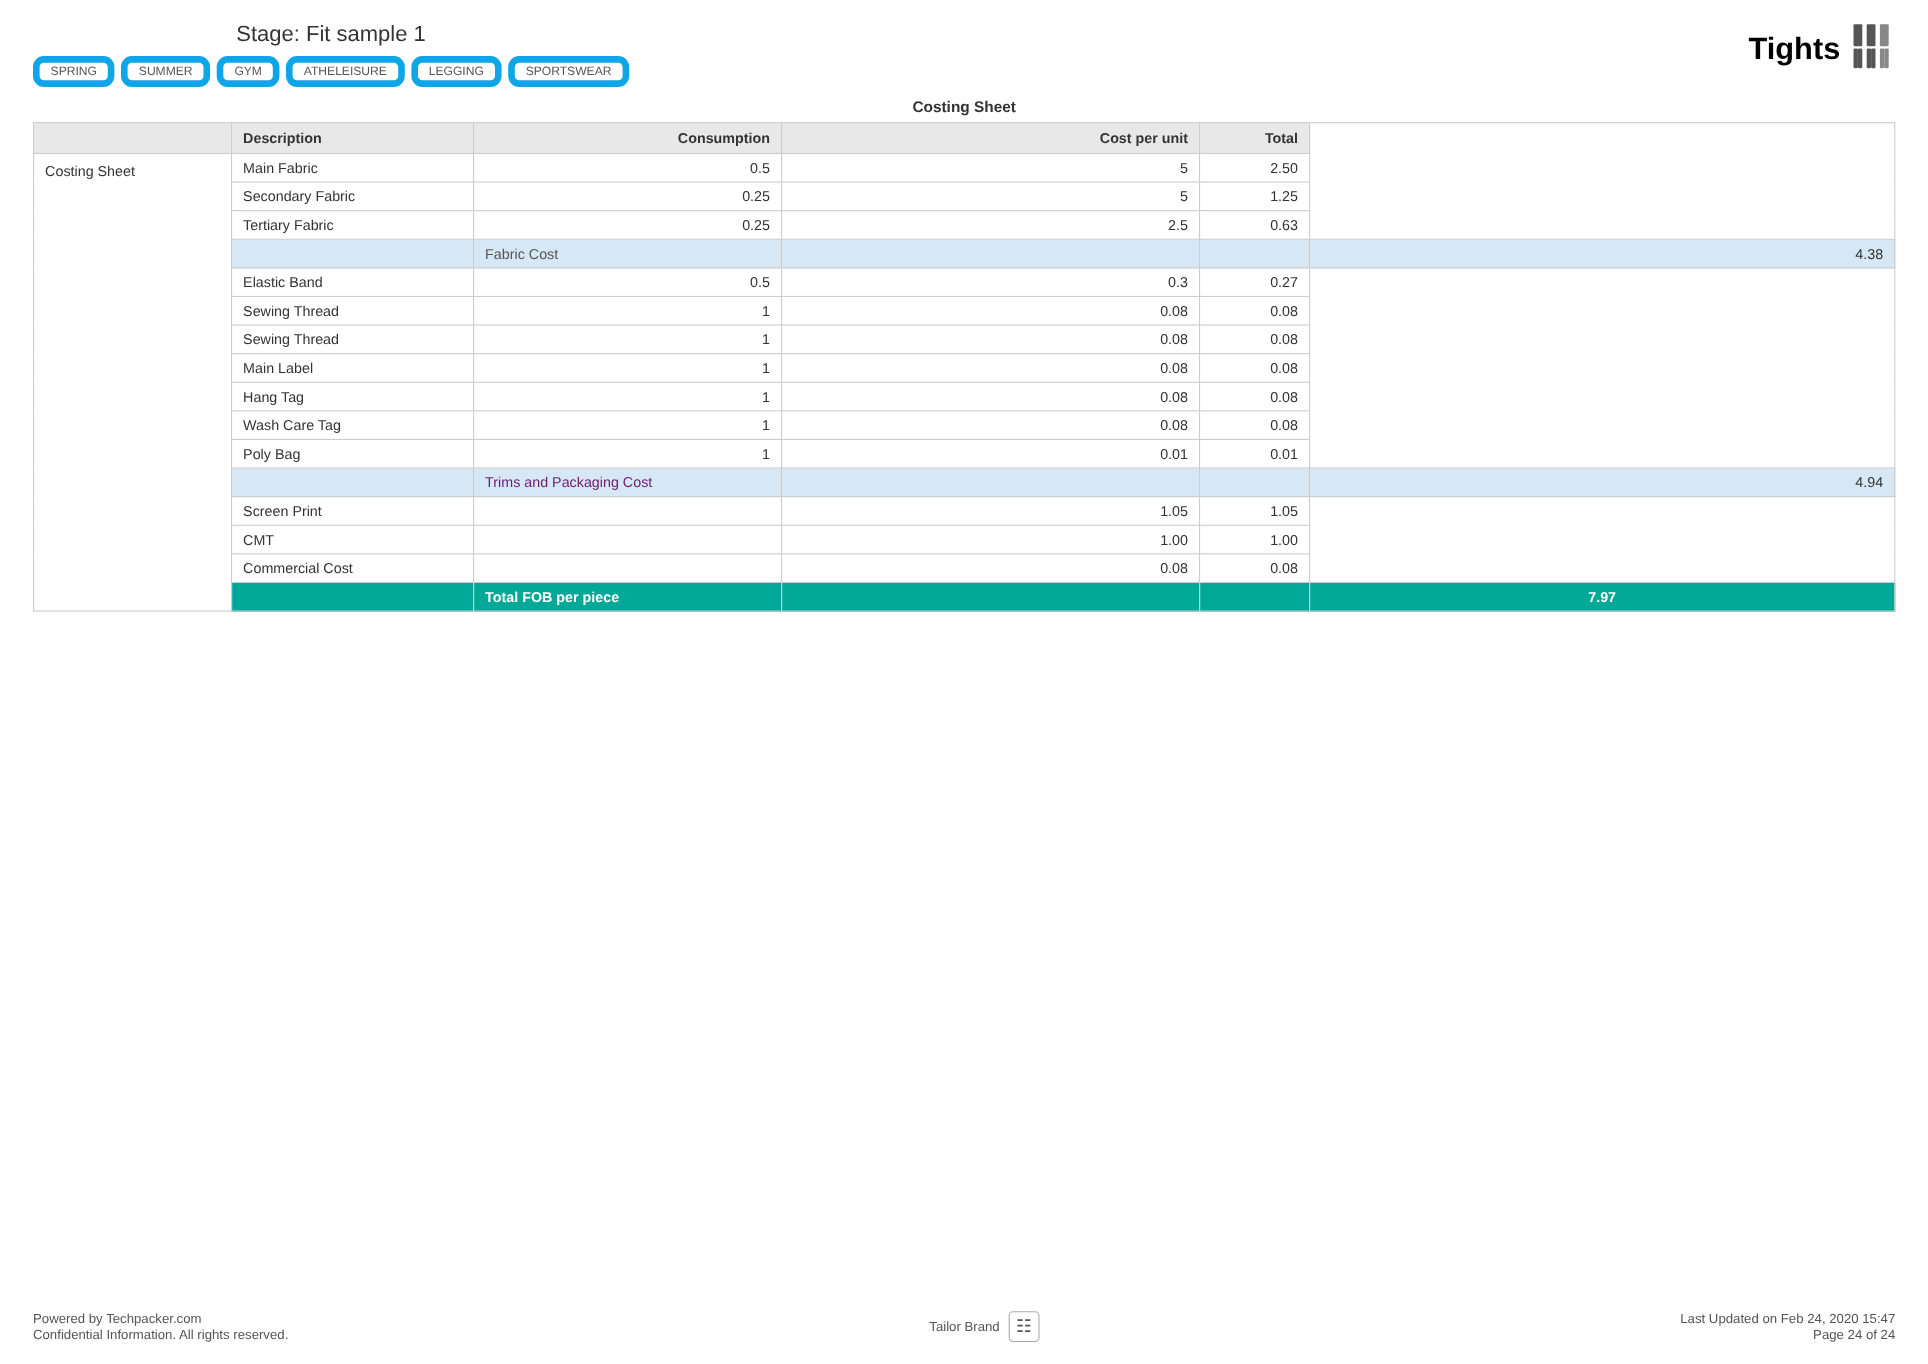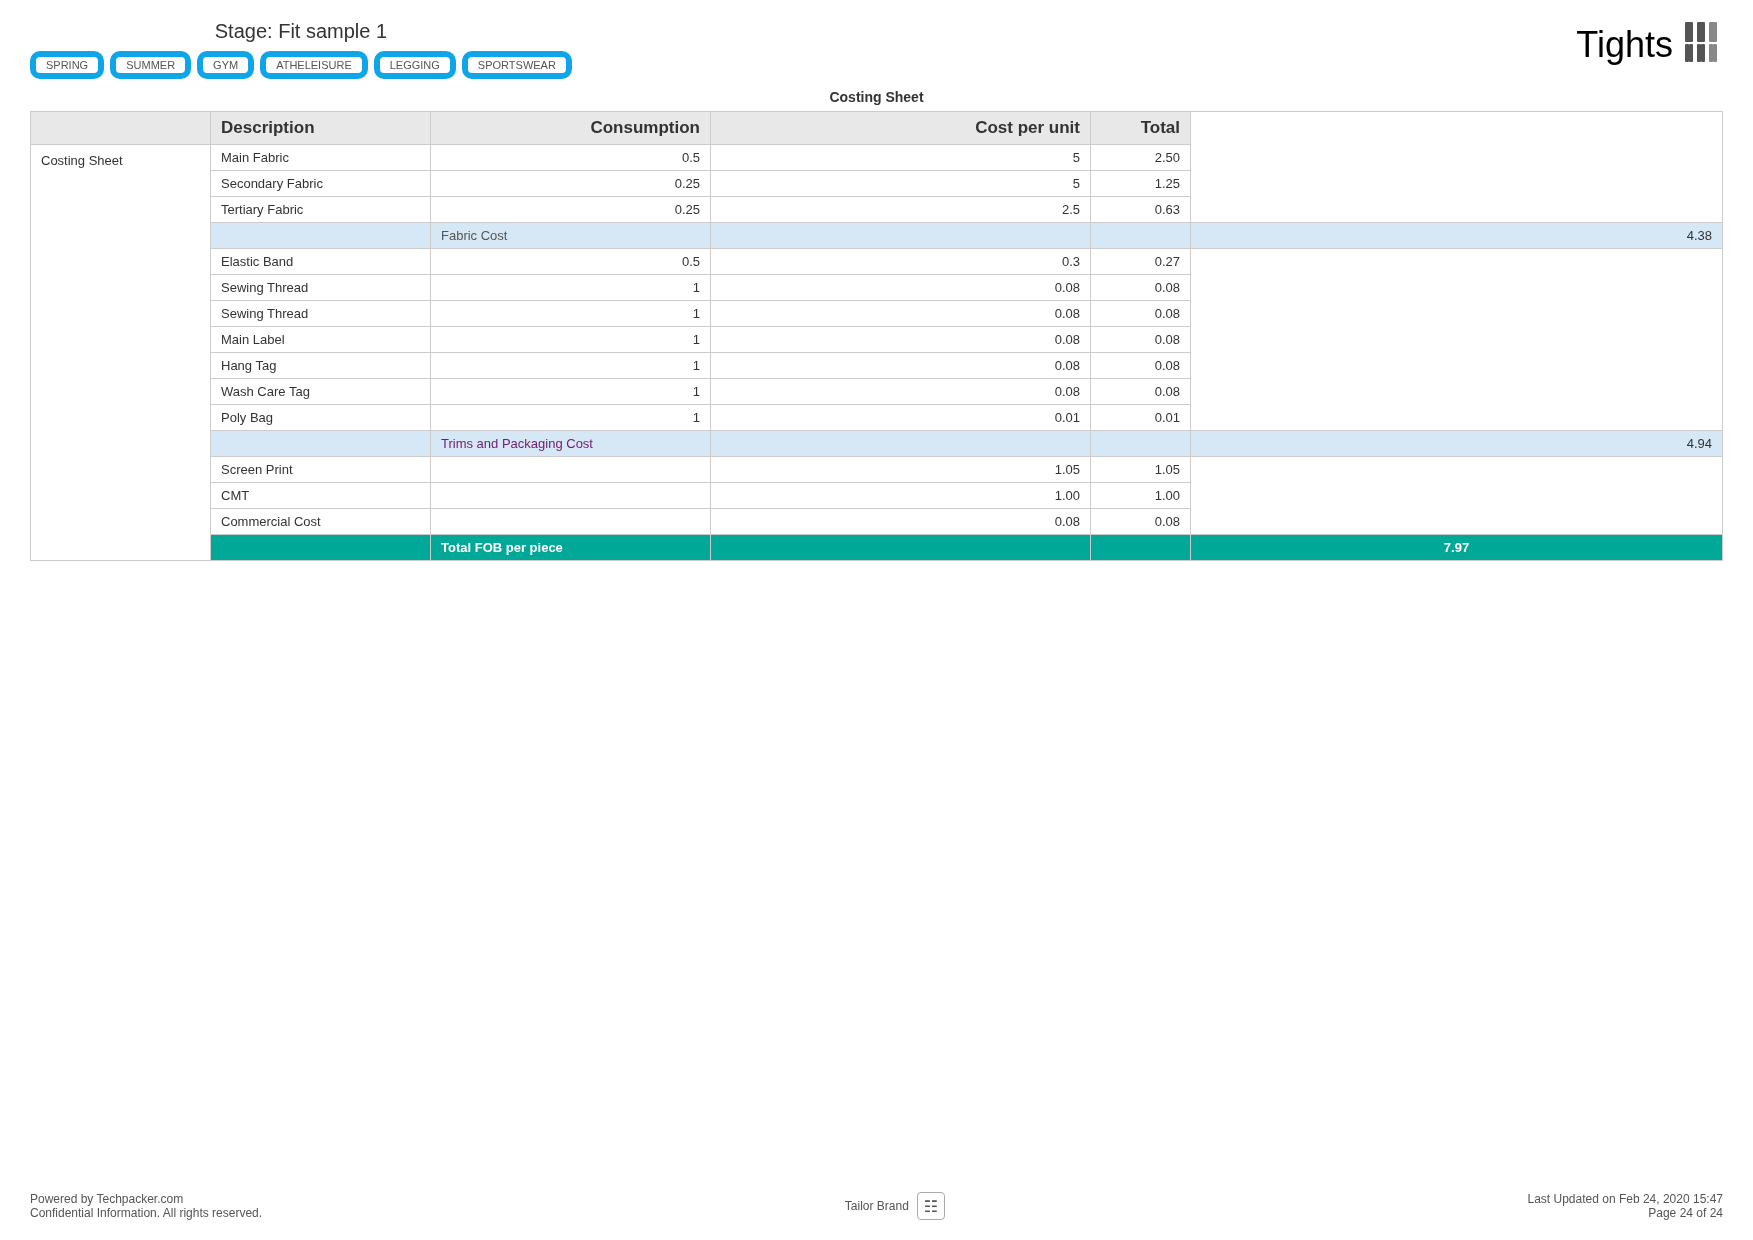--- a/index.html
+++ b/index.html
@@ -50,22 +50,22 @@
       background: #fff;
     }
 
     .header-right {
       display: flex;
       align-items: center;
       gap: 10px;
     }
 
     .product-title {
-      font-size: 36px;
-      font-weight: normal;
+      font-size: 28px;
+      font-weight: bold;
       color: #000;
       margin-left: 36px;
     }
 
     .product-icon {
       display: flex;
       flex-direction: column;
       align-items: center;
       gap: 2px;
     }
@@ -84,21 +84,21 @@
       border-collapse: collapse;
       border: 1px solid #ccc;
     }
 
     .costing-table th {
       background: #e8e8e8;
       border: 1px solid #ccc;
       padding: 6px 10px;
       text-align: left;
       font-weight: bold;
-      font-size: 17px;
+      font-size: 13px;
     }
 
     .costing-table td {
       border: 1px solid #ccc;
       padding: 5px 10px;
       font-size: 13px;
     }
 
     .costing-table td.num {
       text-align: right;

